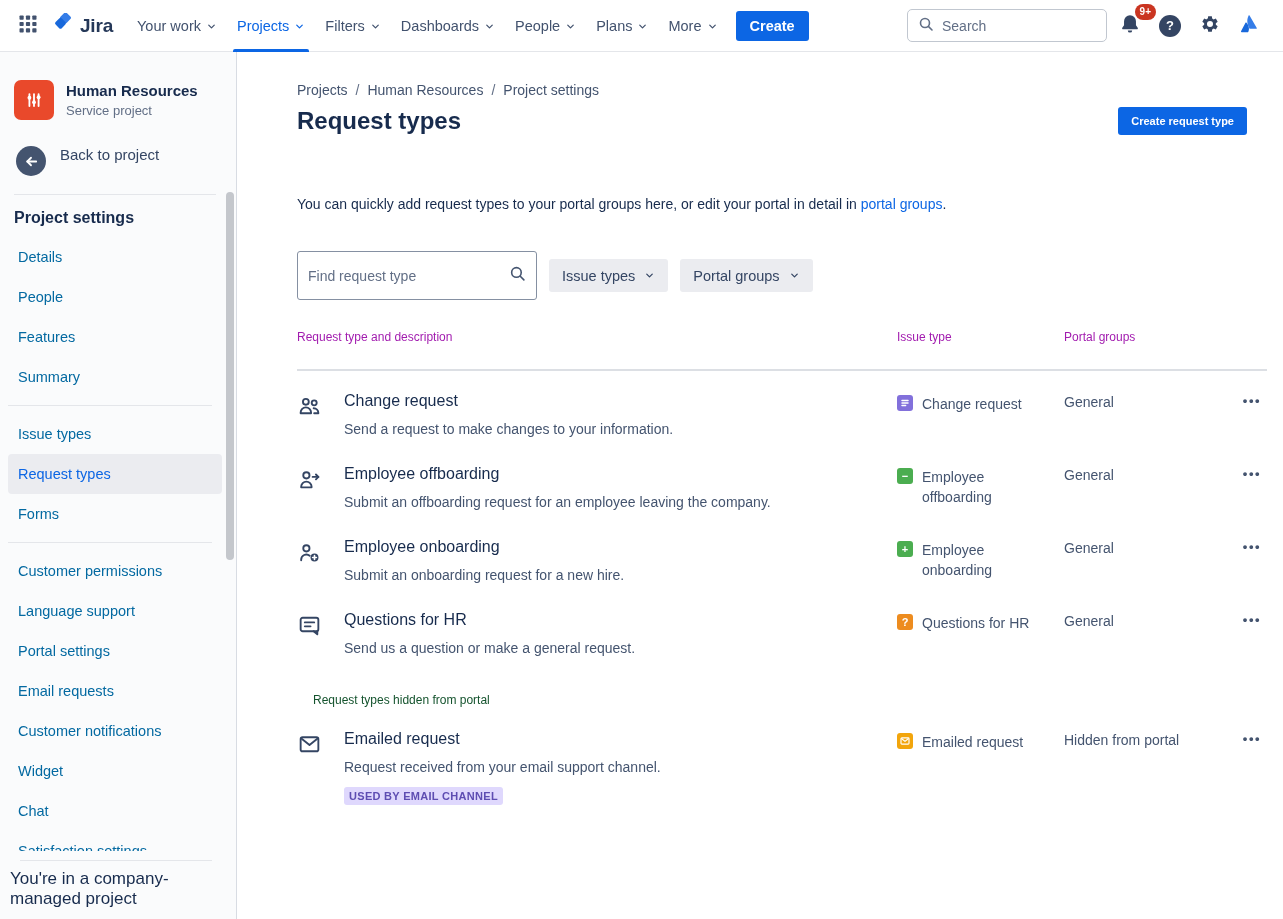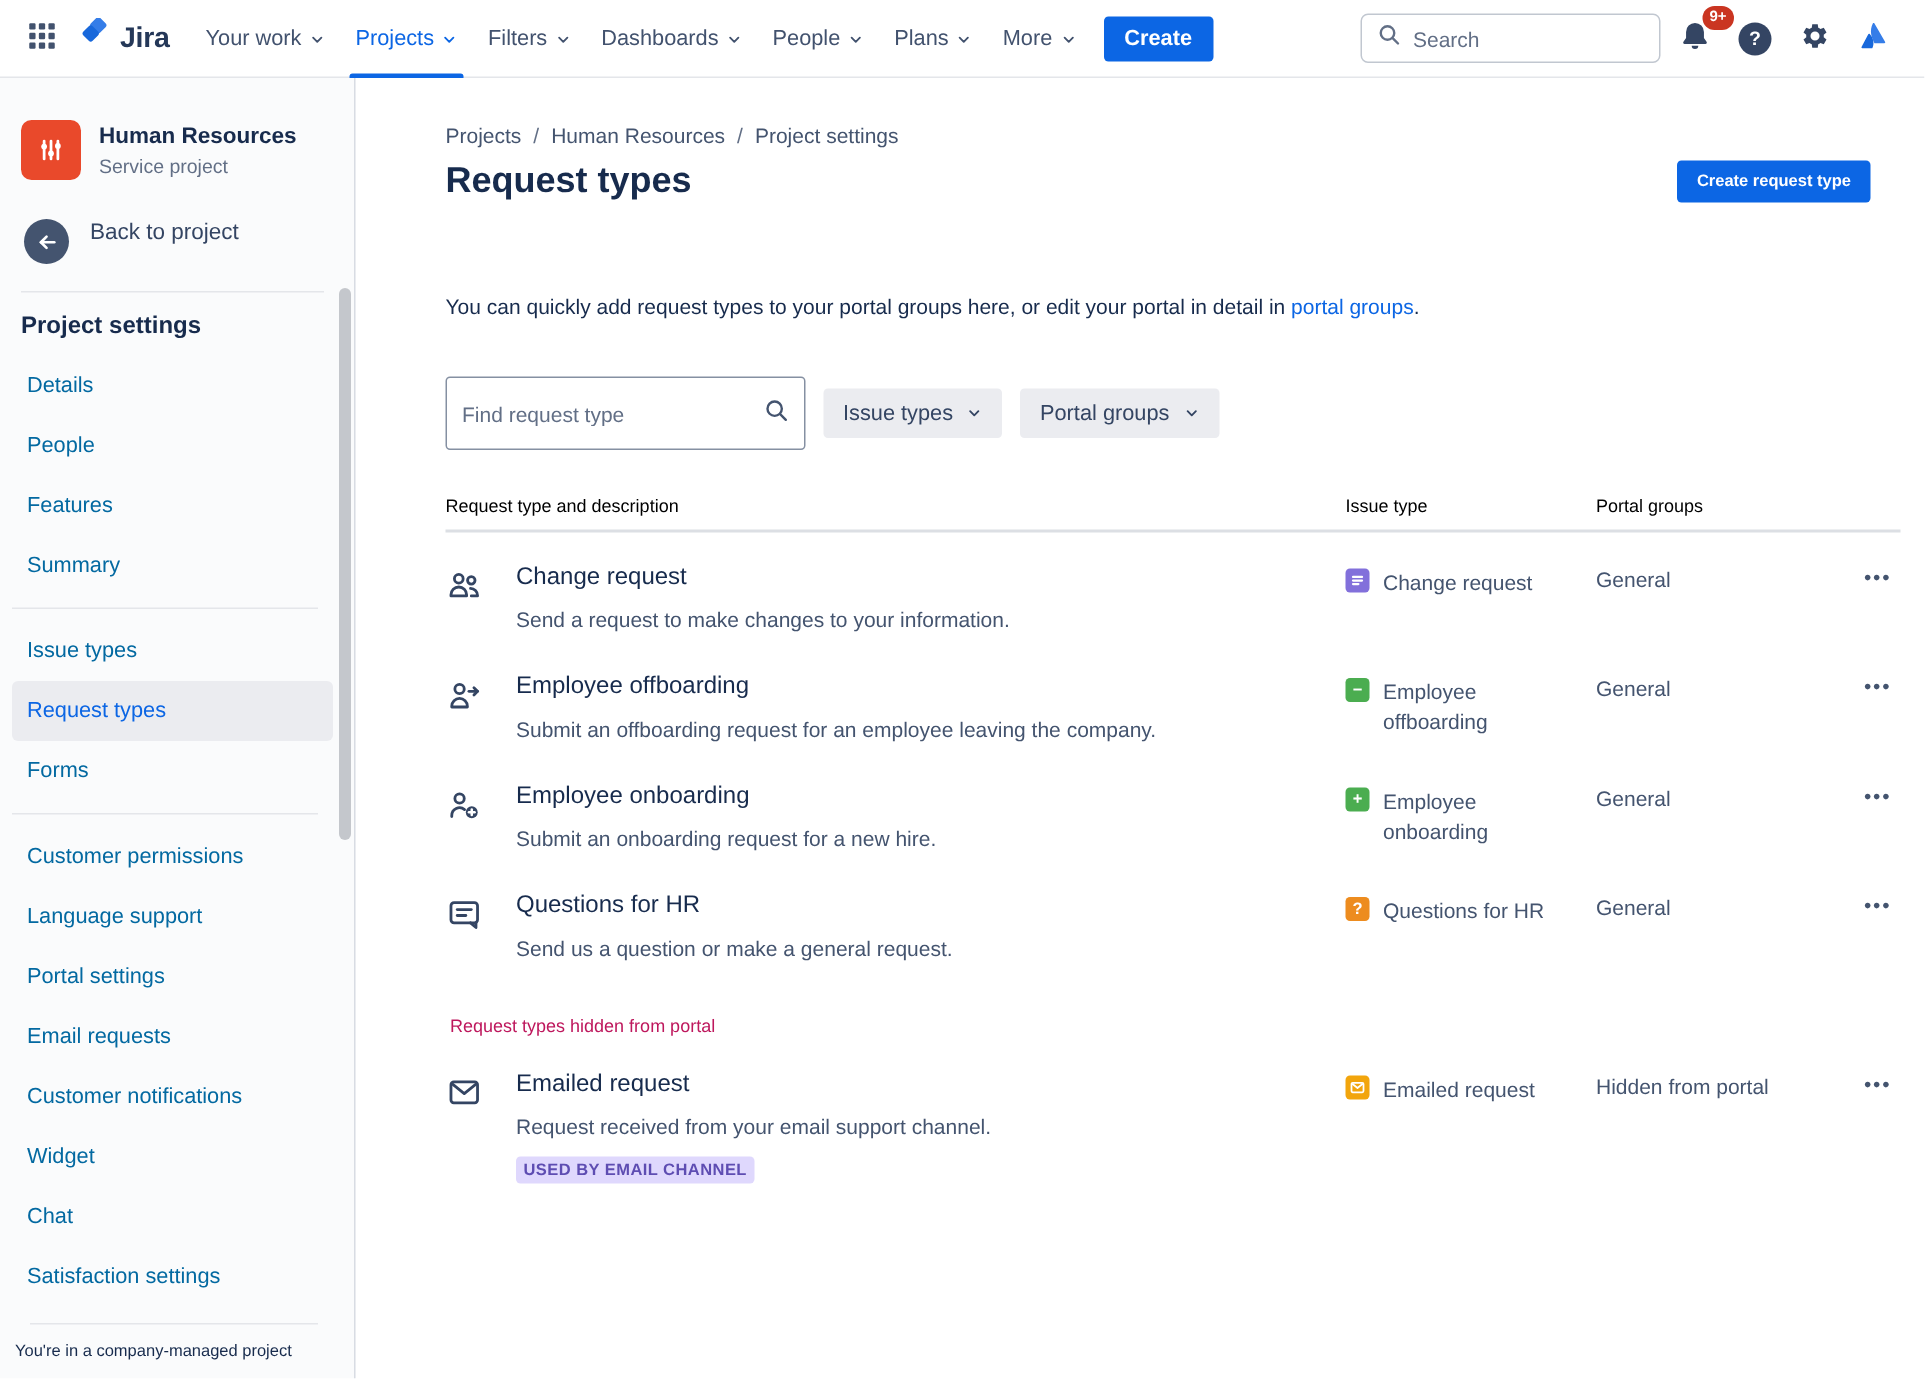--- a/index.html
+++ b/index.html
@@ -53,21 +53,21 @@
   .side-div { border:none; border-top:1px solid #E4E6EA; margin:0 10px 14px 0; }
   .side-heading { font-size:16px; font-weight:700; color:#172B4D; margin:0 0 10px 0; }
   .side-item { display:flex; align-items:center; height:40px; padding:0 10px; margin:0 4px 0 -6px;
     border-radius:4px; font-size:14.5px; color:#0369a1; cursor:pointer; }
   .side-item.active { background:#EBECF0; color:#0C66E4; font-weight:500; }
   .side-group-div { border:none; border-top:1px solid #E4E6EA; margin:8px 14px 8px -6px; }
   .side-scrollthumb { position:absolute; right:2px; top:140px; width:8px; height:368px;
     background:#C4C7CC; border-radius:4px; }
   .side-footer { position:absolute; left:0; right:0; bottom:0; background:#FAFBFC; padding:9px 10px 10px 10px; }
   .side-footer-line { border:none; border-top:1px solid #E4E6EA; margin:0 14px 8px 10px; }
-  .side-footer span { font-size:11px; color:#172B4D; }
+  .side-footer span { font-size:17px; color:#172B4D; }
 
   
   .main { flex:1; padding:30px 36px 0 40px; overflow:hidden; }
   .breadcrumb { display:flex; align-items:center; gap:8px; font-size:14px; color:#44546F; margin-bottom:9px; }
   .breadcrumb a { color:#44546F; text-decoration:none; cursor:pointer; }
   .crumb-sep { color:#626F86; }
   .title-row { display:flex; align-items:flex-start; justify-content:space-between; margin-bottom:30px; }
   .page-title { font-size:24px; font-weight:600; color:#172B4D; }
   .crt-btn { background:#0C66E4; color:#fff; border:none; cursor:pointer; font-family:inherit;
     font-size:11px; font-weight:600; padding:8px 13px; border-radius:3px; }
@@ -78,34 +78,34 @@
   .find-box { display:flex; align-items:center; width:240px; height:49px; border:1px solid #8590A2;
     border-radius:3px; padding:0 10px; background:#fff; }
   .find-box input { border:none; outline:none; flex:1; font-family:inherit; font-size:14px; min-width:0; }
   .find-box input::placeholder { color:#626F86; }
   .filter-btn { display:flex; align-items:center; gap:9px; background:#EBECF0; border:none; cursor:pointer;
     font-family:inherit; font-size:14.5px; font-weight:500; color:#344563; height:33px;
     padding:0 13px; border-radius:3px; }
 
   .tbl { width:970px; }
   .tbl-head { display:grid; grid-template-columns:47px 1fr 167px 145px 58px;
-    font-size:12px; color:#000000; padding-bottom:9px; border-bottom:2px solid #DCDFE4; }
+    font-size:12px; color:#a21caf; padding-bottom:25px; border-bottom:2px solid #DCDFE4; }
   .tbl-head .h1 { grid-column:1 / span 2; }
   .row { display:grid; grid-template-columns:47px 1fr 167px 145px 58px; align-items:start; padding:21px 0 5px 0; }
   .rt-ic { padding-top:2px; }
   .rt-name { font-size:16px; font-weight:500; color:#172B4D; text-decoration:none; cursor:pointer; display:inline-block; }
   .rt-desc { font-size:14px; color:#44546F; margin-top:9px; line-height:20px; }
   .rt-issue { display:flex; align-items:flex-start; gap:9px; padding-top:2px; }
   .chip { width:16px; height:16px; border-radius:3px; display:flex; align-items:center; justify-content:center;
     color:#fff; font-size:11px; font-weight:700; flex:0 0 16px; margin-top:1px; }
   .issue-label { font-size:14px; color:#44546F; line-height:20px; max-width:122px; }
   .rt-portal { font-size:14px; color:#44546F; padding-top:2px; }
   .dots { background:none; border:none; cursor:pointer; color:#44546F; font-size:13px; font-weight:700;
     letter-spacing:1.5px; padding:2px 6px; border-radius:3px; justify-self:end; margin-top:-1px; }
-  .hidden-label { font-size:12px; color:#be185d; margin:30px 0 2px 3px; }
+  .hidden-label { font-size:12px; color:#14532d; margin:30px 0 2px 16px; }
   .used-badge { display:inline-block; margin-top:10px; background:#DFD8FD; color:#5E4DB2;
     font-size:11px; font-weight:700; letter-spacing:0.3px; padding:3px 5px; border-radius:3px; }
 </style>
 </head>
 <body>
 
 <header class="navbar">
   <div class="nav-left">
     <button class="icon-btn">
       <span><svg width="20" height="20" viewBox="0 0 20 20" fill="#42526E">

